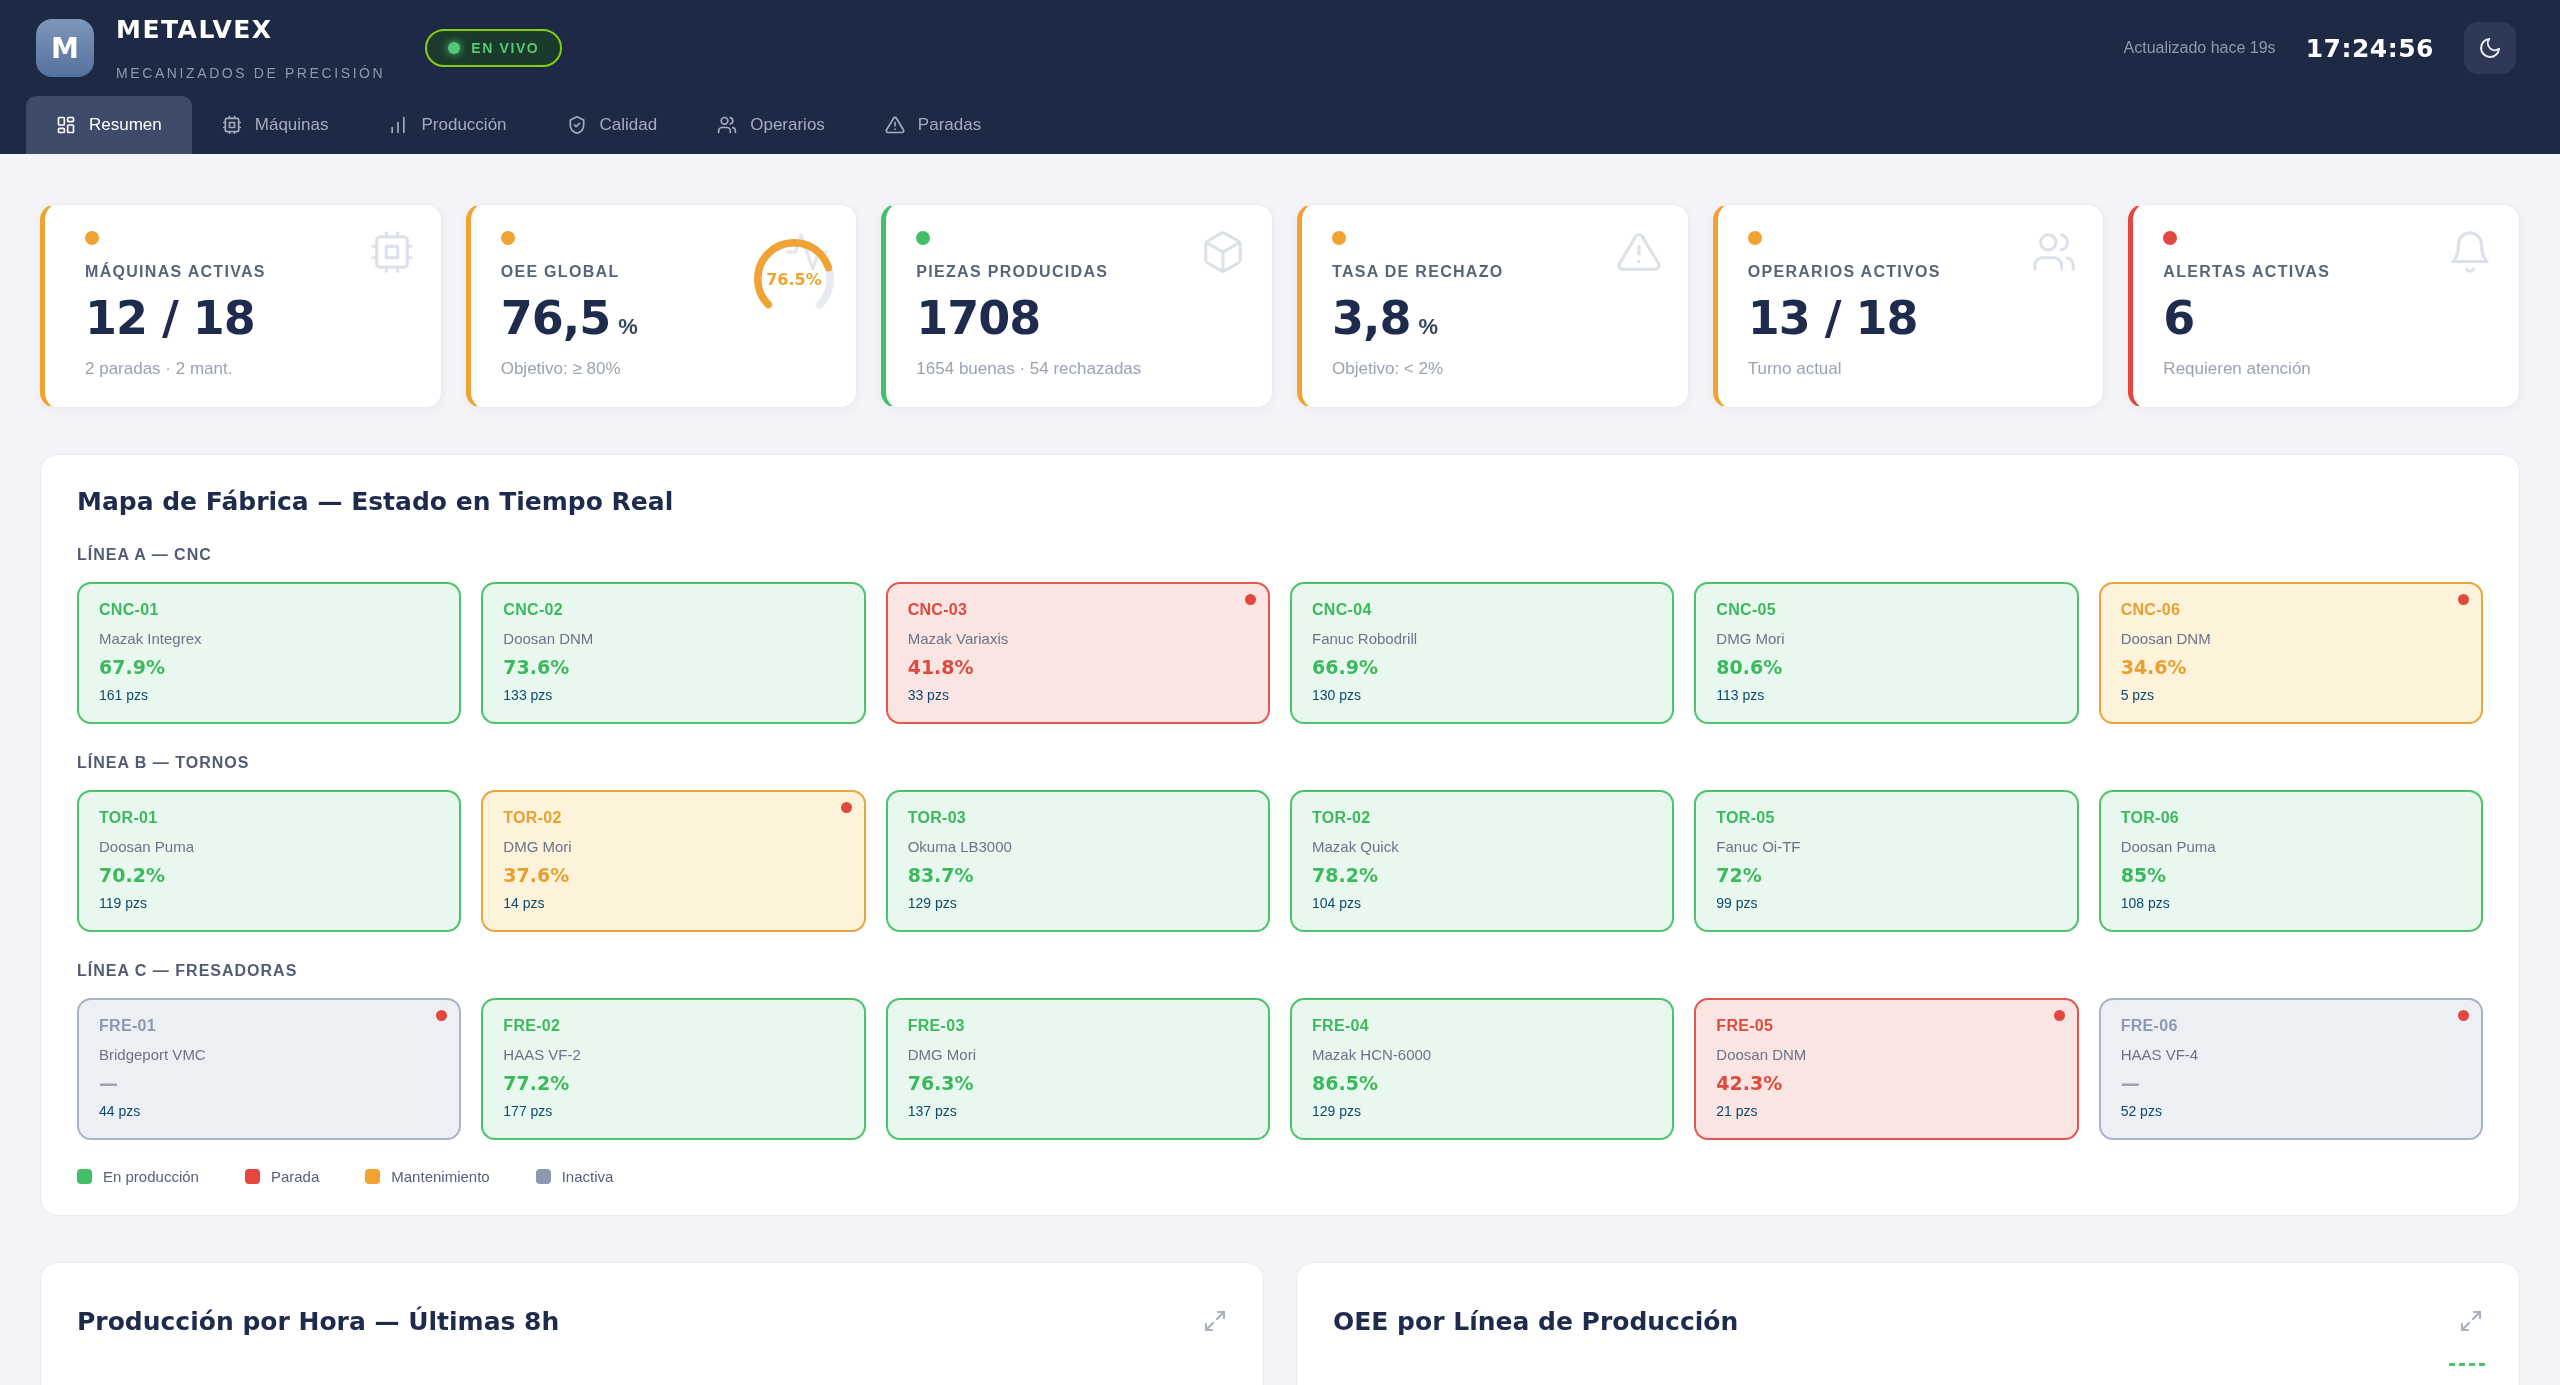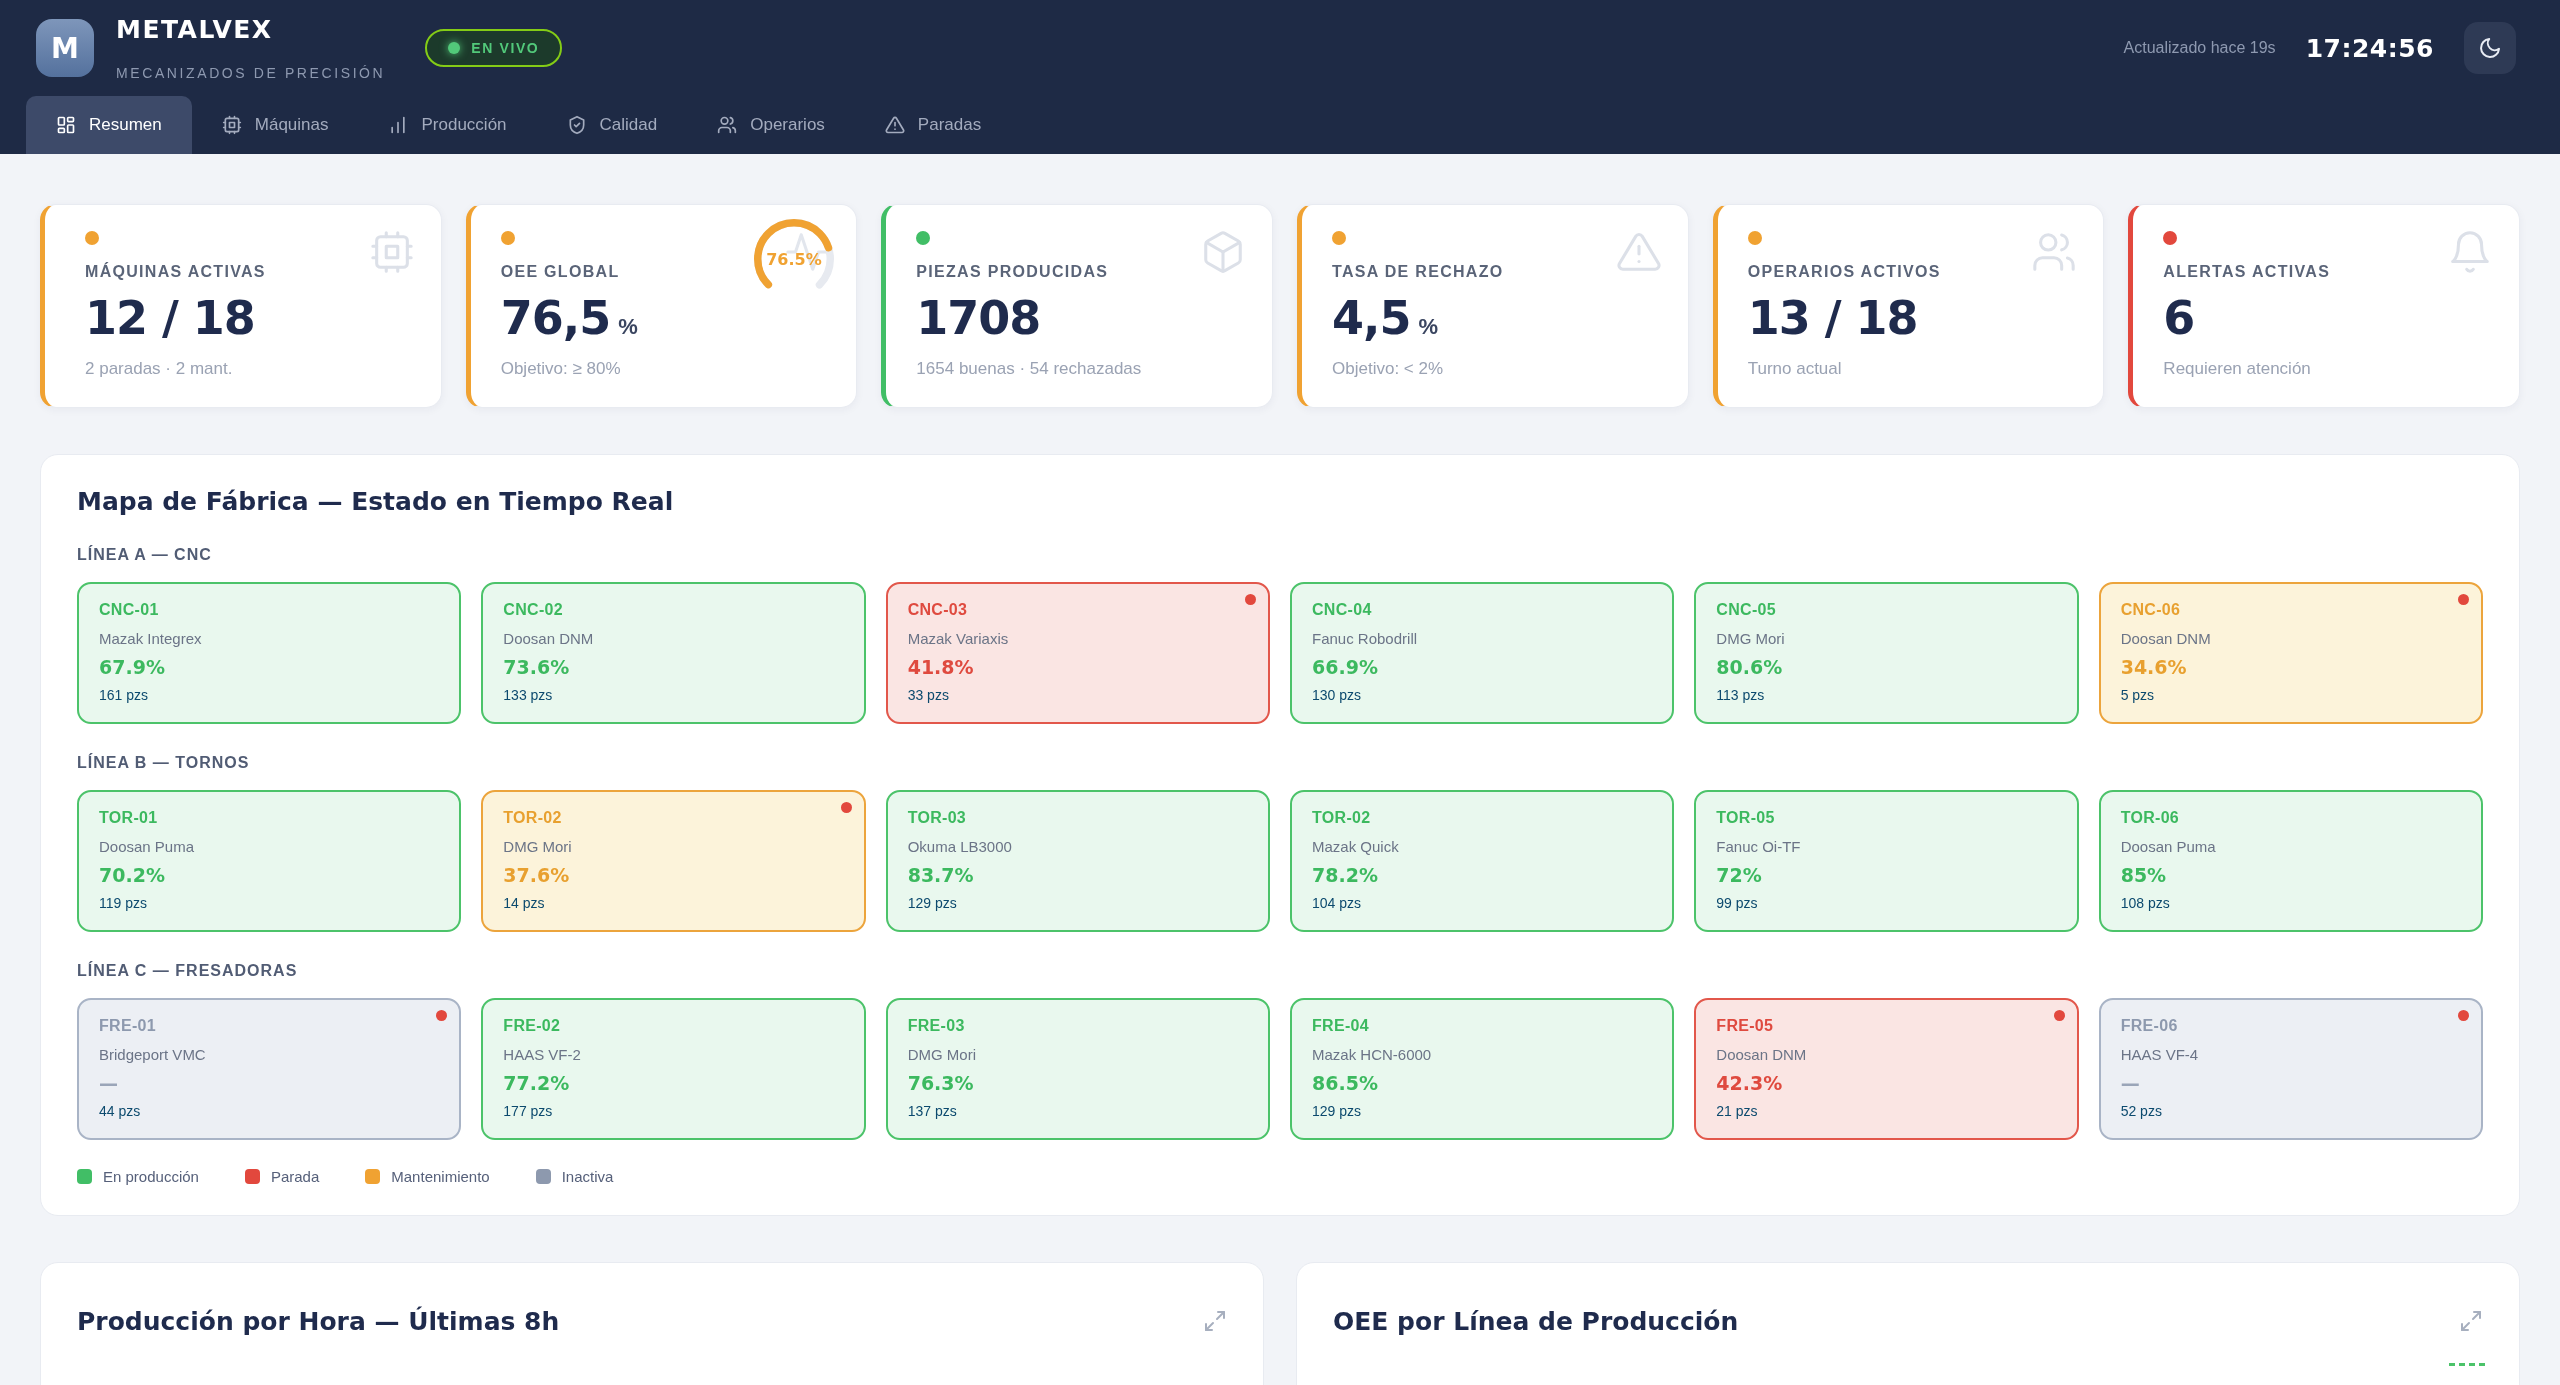--- a/index.html
+++ b/index.html
@@ -65,21 +65,21 @@
   }
   .kpi-dot { width: 14px; height: 14px; border-radius: 50%; background: #F0A232; margin-bottom: 18px; }
   .kpi-title { font-size: 16px; font-weight: 700; color: #5A6478; letter-spacing: 1.3px; }
   .kpi-value-row { display: flex; align-items: baseline; margin-top: 10px; }
   .kpi-value { font-size: 46px; font-weight: 700; color: #1F2B4D; font-family: "DejaVu Sans", sans-serif; letter-spacing: -1px; }
   .kpi-unit { font-size: 22px; font-weight: 700; color: #3A4560; margin-left: 8px; }
   .kpi-sub { font-size: 17px; color: #9AA2B3; margin-top: 14px; }
   .kpi-icon { position: absolute; top: 24px; right: 26px; color: #DCE0E8; }
   .kpi-icon svg { width: 46px; height: 46px; stroke-width: 1.6; }
   .kpi-icon.behind { color: #E2E6ED; }
-  .kpi-gauge { position: absolute; top: 6px; right: 14px; width: 96px; height: 96px; }
+  .kpi-gauge { position: absolute; top: 26px; right: 14px; width: 96px; height: 96px; }
 
   
   .map-card {
     background: #fff; border: 1px solid #E8EBF1; border-radius: 18px;
     margin: 46px 40px 0; padding: 32px 36px 30px;
   }
   .map-title { font-size: 25px; font-weight: 700; color: #1F2B4D; font-family: "DejaVu Sans", sans-serif; }
   .line-label { font-size: 16px; font-weight: 700; color: #515C74; letter-spacing: 1px; margin: 30px 0 18px; }
   .machine-grid { display: grid; grid-template-columns: repeat(6, 1fr); gap: 20px; }
   .machine-card { border: 2px solid; border-radius: 14px; padding: 17px 20px; position: relative; height: 142px; cursor: pointer; }
@@ -257,21 +257,21 @@
           <path d="M21 16V8a2 2 0 0 0-1-1.73l-7-4a2 2 0 0 0-2 0l-7 4A2 2 0 0 0 3 8v8a2 2 0 0 0 1 1.73l7 4a2 2 0 0 0 2 0l7-4A2 2 0 0 0 21 16z"></path>
           <polyline points="3.29 7 12 12 20.71 7"></polyline>
           <line x1="12" y1="22" x2="12" y2="12"></line>
         </svg>
       </span>
   </div>
     <div class="kpi-card" style="border-left-color: rgb(240, 162, 50);">
     <div class="kpi-dot" style="background: rgb(240, 162, 50);"></div>
     <div class="kpi-title">TASA DE RECHAZO</div>
     <div class="kpi-value-row">
-      <span class="kpi-value">4,5</span>
+      <span class="kpi-value">3,8</span>
       <span class="kpi-unit">%</span>
     </div>
     <div class="kpi-sub">Objetivo: &lt; 2%</div>
     <span class="kpi-icon">
         <svg viewBox="0 0 24 24" fill="none" stroke="currentColor" stroke-width="2" stroke-linecap="round" stroke-linejoin="round">
           <path d="M10.3 3.86L1.82 18a2 2 0 0 0 1.71 3h16.94a2 2 0 0 0 1.71-3L13.7 3.86a2 2 0 0 0-3.4 0z"></path>
           <path d="M12 9v4"></path>
           <path d="M12 17h.01"></path>
         </svg>
       </span>

